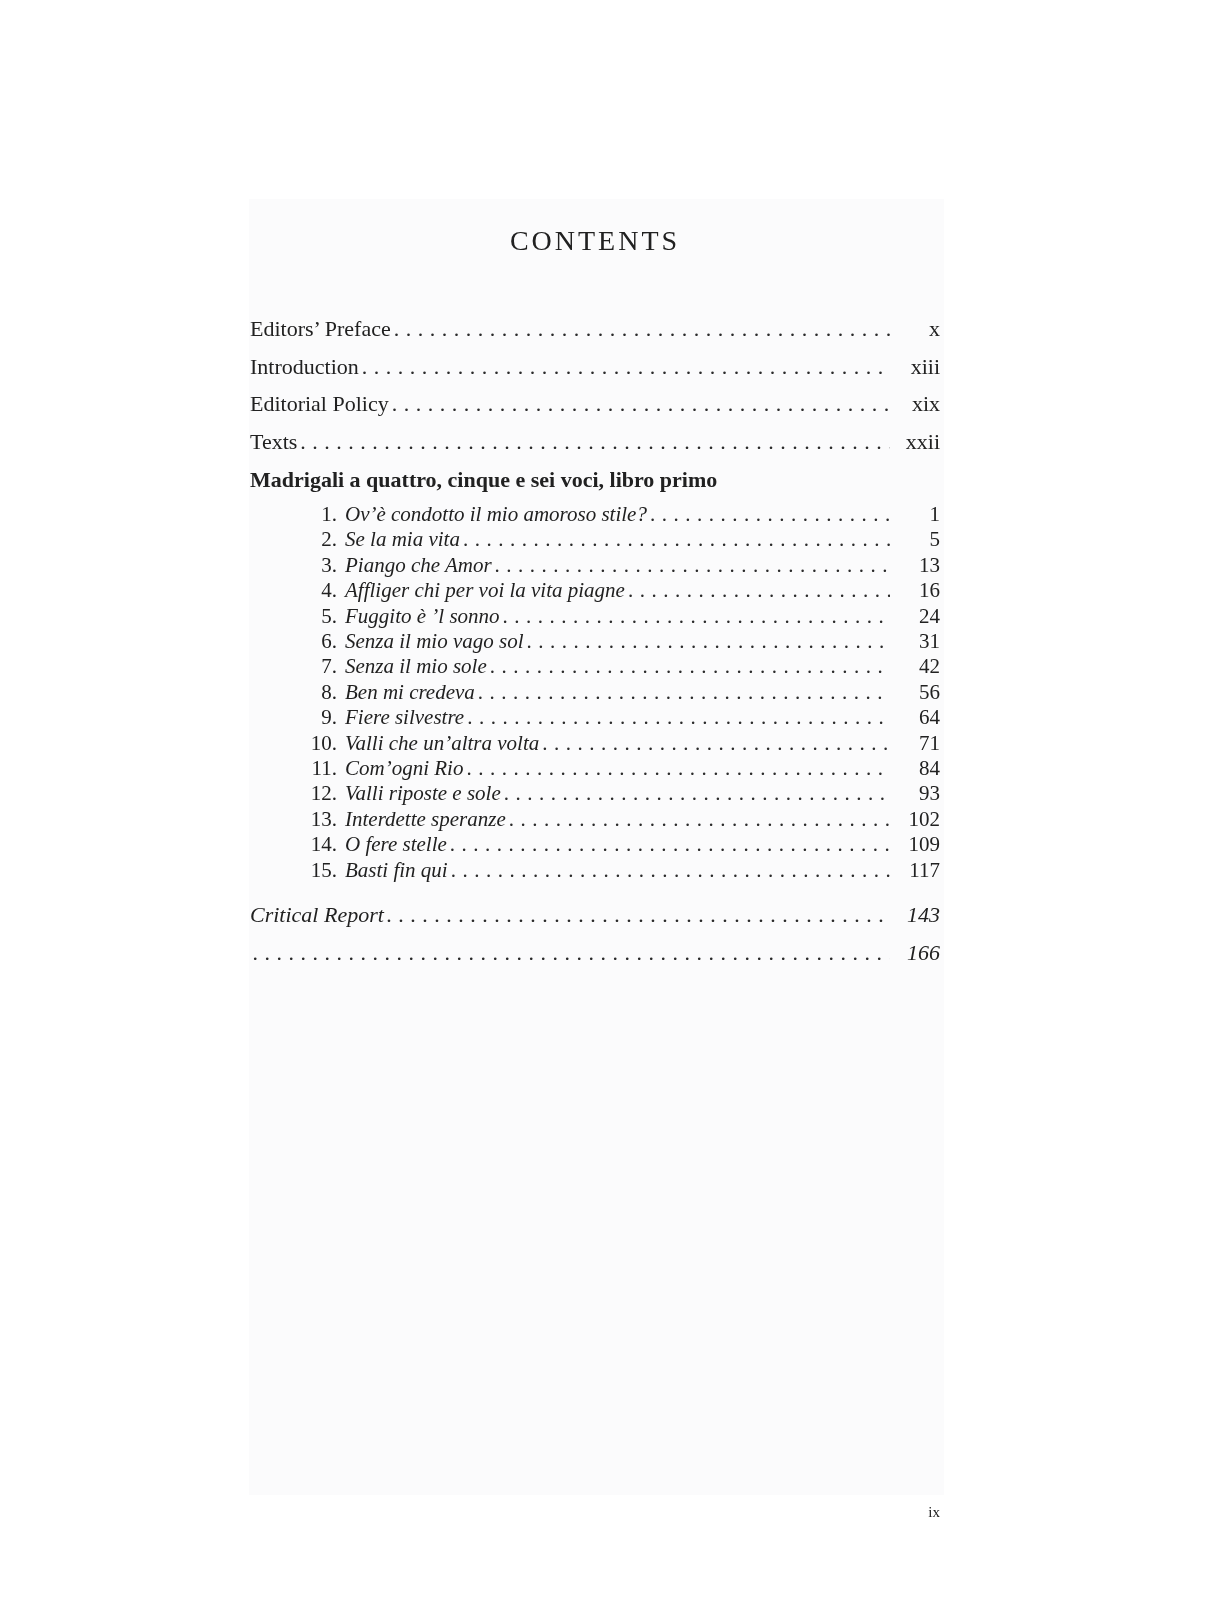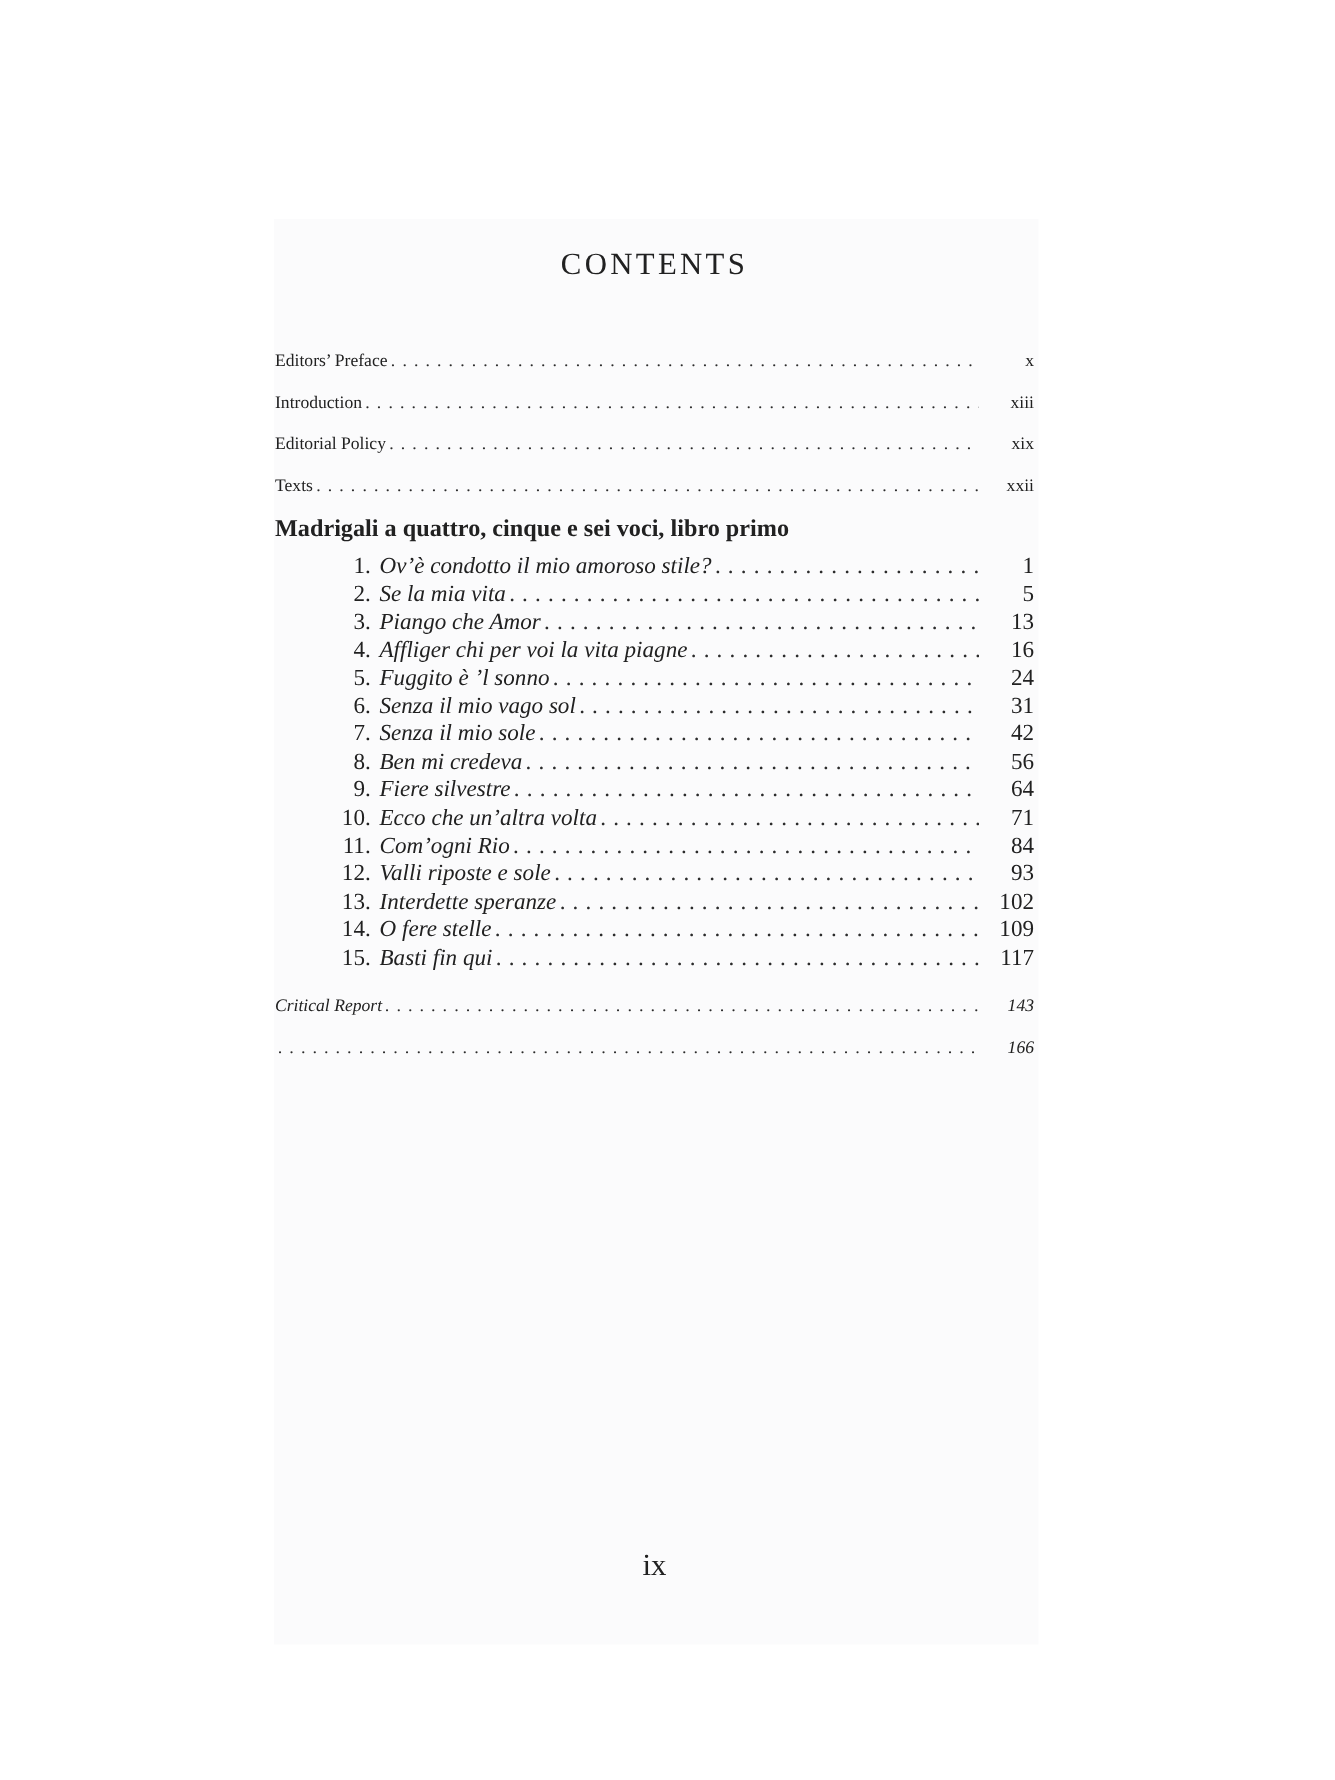--- a/index.html
+++ b/index.html
@@ -38,21 +38,21 @@
     line-height: 30px;
     text-align: center;
   }
   .row {
     display: flex;
     align-items: baseline;
   }
   .front-matter { margin-top: 54px; }
   .front-matter .row,
   .back-matter .row {
-    font-size: 16px;
+    font-size: 22px;
     line-height: 37.5px;
   }
   .section-heading {
     margin-top: 5px;
     font-size: 22px;
     line-height: 30px;
     font-weight: bold;
   }
   .madrigal-list { margin-top: 7px; }
   .madrigal-list .row {
@@ -81,24 +81,24 @@
   }
   .pg {
     flex: none;
     width: 46px;
     text-align: right;
   }
   .back-matter { margin-top: 13px; font-style: italic; }
   .folio {
     position: absolute;
     left: 250px;
-    top: 1408px;
+    top: 1504px;
     width: 690px;
-    text-align: center;
-    font-size: 28px;
+    text-align: right;
+    font-size: 15px;
   }
 </style>
 </head>
 <body>
 
 <div class="page-scan"></div>
 
 <div class="content">
 
   <h1 class="doc-title">CONTENTS</h1>
@@ -178,21 +178,21 @@
       <span class="pg">56</span>
     </div>
     <div class="row">
       <span class="num">9.</span>
       <span class="label">Fiere silvestre</span>
       <span class="leader">......................................................................................................................................................</span>
       <span class="pg">64</span>
     </div>
     <div class="row">
       <span class="num">10.</span>
-      <span class="label">Ecco che un’altra volta</span>
+      <span class="label">Valli che un’altra volta</span>
       <span class="leader">......................................................................................................................................................</span>
       <span class="pg">71</span>
     </div>
     <div class="row">
       <span class="num">11.</span>
       <span class="label">Com’ogni Rio</span>
       <span class="leader">......................................................................................................................................................</span>
       <span class="pg">84</span>
     </div>
     <div class="row">

